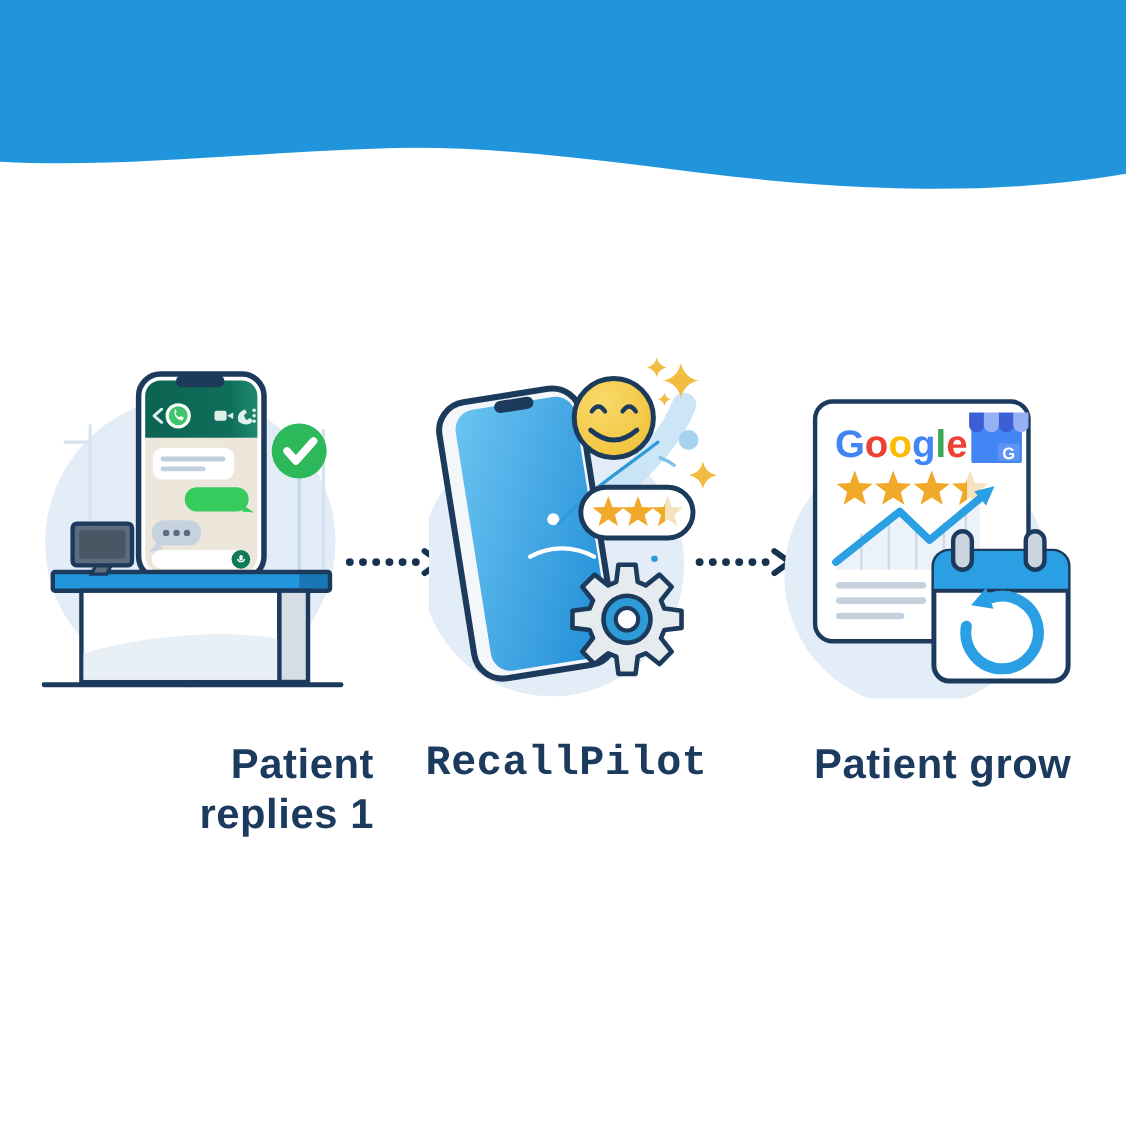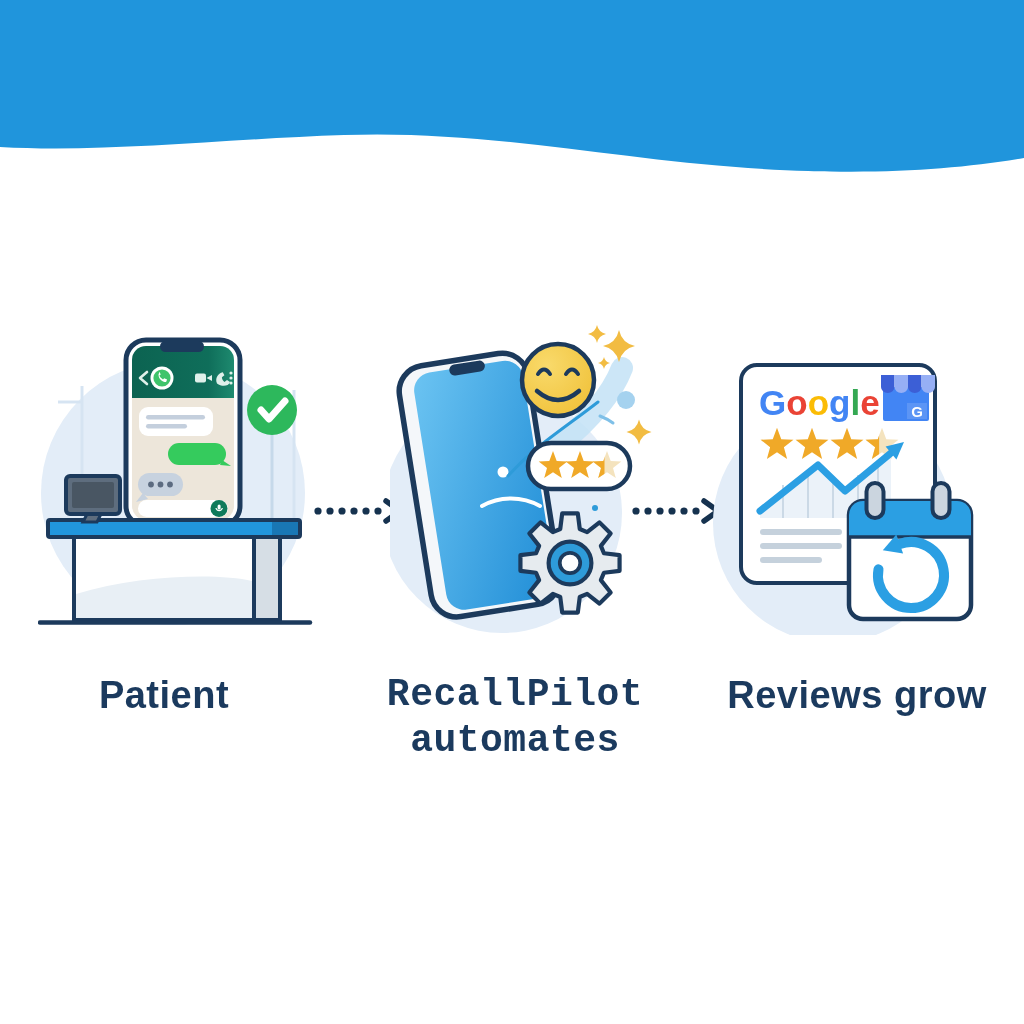--- a/index.html
+++ b/index.html
@@ -8,21 +8,21 @@
     font-family:"Liberation Sans",sans-serif;
   }
   .wave{position:absolute;top:0;left:0;}
   .art{position:absolute;}
   .flow-arrow{position:absolute;}
   .step-label{
     position:absolute;top:672px;width:320px;text-align:center;
     color:#1B3A5E;font-weight:700;font-size:38px;line-height:46px;letter-spacing:.5px;
   }
   .step-label span{display:block;}
-  #label-1{left:4px;}
+  #label-1{left:20px;text-align:right;}
   #label-2{left:355px;font-family:Liberation Mono, monospace;}
   #label-3{left:697px;}
 </style>
 </head>
 <body>
 
 <div class="canvas">
 
   <svg class="wave" width="1024" height="182" viewBox="0 0 1024 182">
     <path d="M0,0 H1024 V158 C952,170 868,176 748,168 C612,159 486,130 344,135 C224,139 104,153 0,147 Z" fill="#2095DC"></path>
@@ -275,22 +275,22 @@
       <rect x="219.5" y="130" width="17" height="35" rx="8.5" fill="#CBD5DF" stroke="#1C3A5C" stroke-width="4"></rect>
       <g>
         <path d="M186.7,191 A33,33 0 1 1 165.5,216.3" stroke="#2B9FE3" stroke-width="10" fill="none" stroke-linecap="round"></path>
         <path d="M169.8,197.2 L183.3,181.6 L190.1,200.4 Z" fill="#2B9FE3"></path>
       </g>
     </g>
   </svg>
 
   <div class="step-label" id="label-1">
     <span>Patient</span>
+    <span>replies 1</span>
   </div>
   <div class="step-label" id="label-2">
     <span>RecallPilot</span>
-    <span>automates</span>
   </div>
   <div class="step-label" id="label-3">
-    <span>Reviews grow</span>
+    <span>Patient grow</span>
   </div>
 
 </div>
 
 </body></html>

